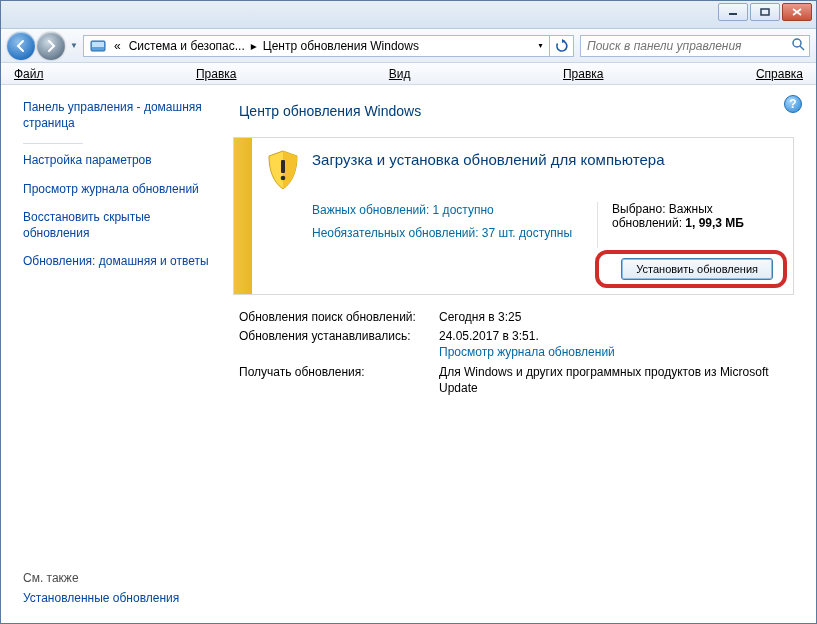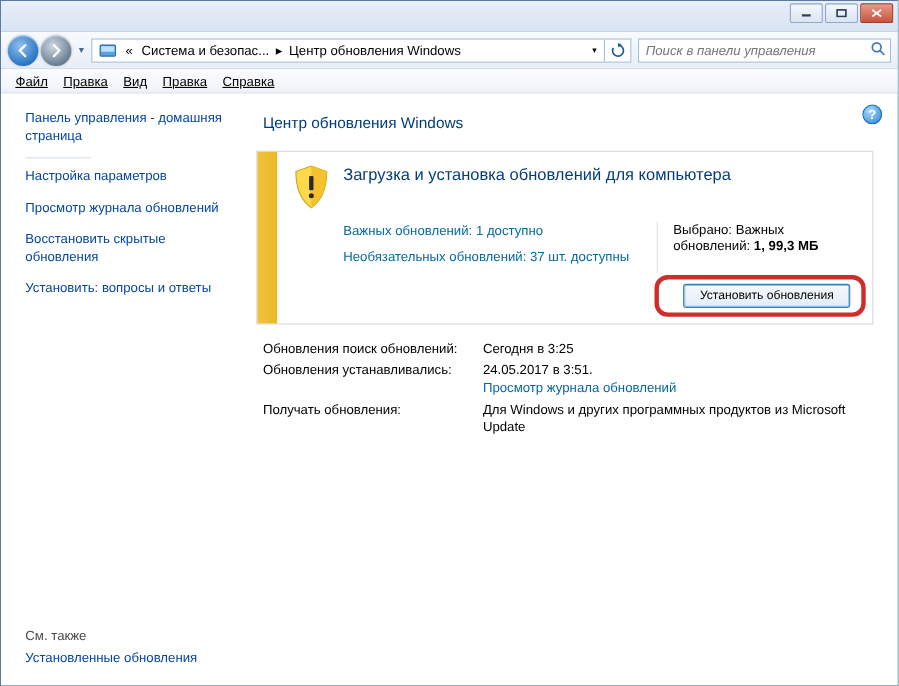--- a/index.html
+++ b/index.html
@@ -93,20 +93,21 @@
   }
   .searchbar .sicon { color:#1b5aa0; font-size:13px;}
   
   .menubar {
     height: 22px;
     background: linear-gradient(#fbfcfe,#eef2f8);
     border-bottom: 1px solid #d0dae6;
     display:flex;
     align-items:center;
     padding: 0 6px;
+    justify-content: space-between;
   }
   .menubar span { padding: 1px 7px; text-decoration: underline; text-decoration-color: transparent; }
   .menubar span u { text-decoration: underline; }
   
   .body {
     flex:1;
     display:flex;
     overflow:hidden;
   }
   .sidebar {
@@ -283,21 +284,21 @@
   </div>
 
   <div class="body">
 
     <div class="sidebar">
       <div class="side-link">Панель управления - домашняя страница</div>
       <div class="side-sep"></div>
       <div class="side-link">Настройка параметров</div>
       <div class="side-link">Просмотр журнала обновлений</div>
       <div class="side-link">Восстановить скрытые обновления</div>
-      <div class="side-link">Установить: вопросы и ответы</div>
+      <div class="side-link">Обновления: домашняя и ответы</div>
 
       <div class="side-see-also">См. также</div>
       <div class="side-bottom">Установленные обновления</div>
     </div>
 
     <div class="content">
       <div class="help-icon">?</div>
       <h1 class="page-title">Центр обновления Windows</h1>
 
       <div class="panel">

